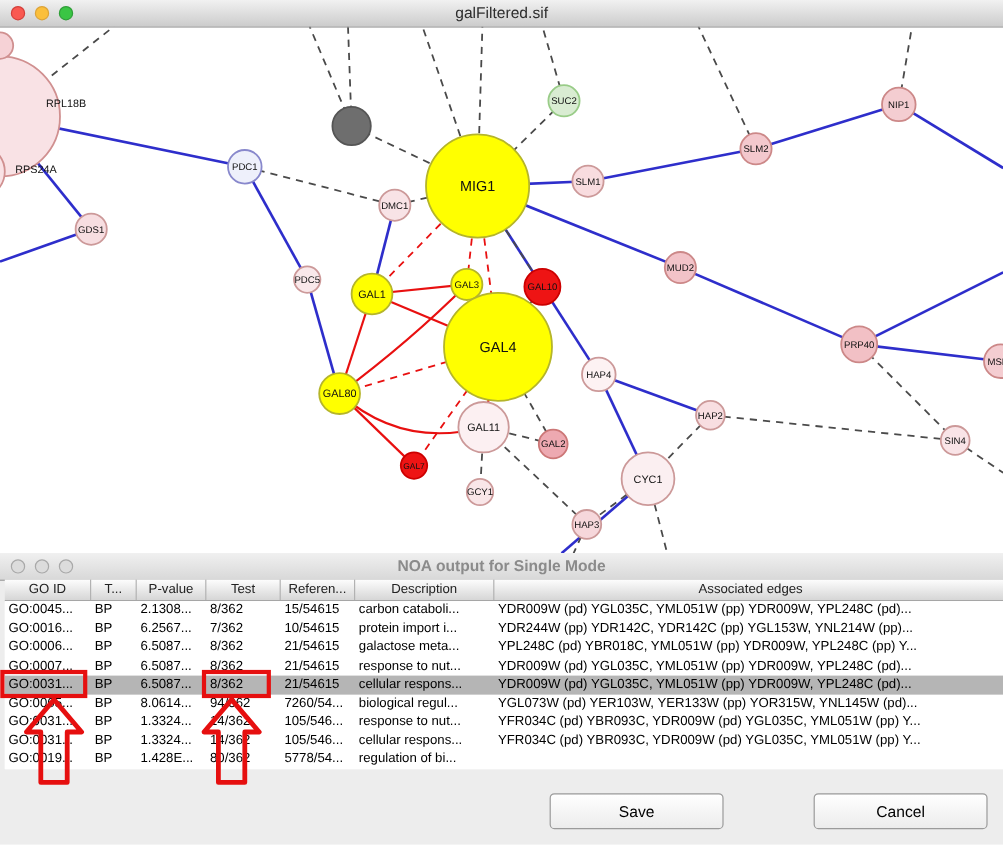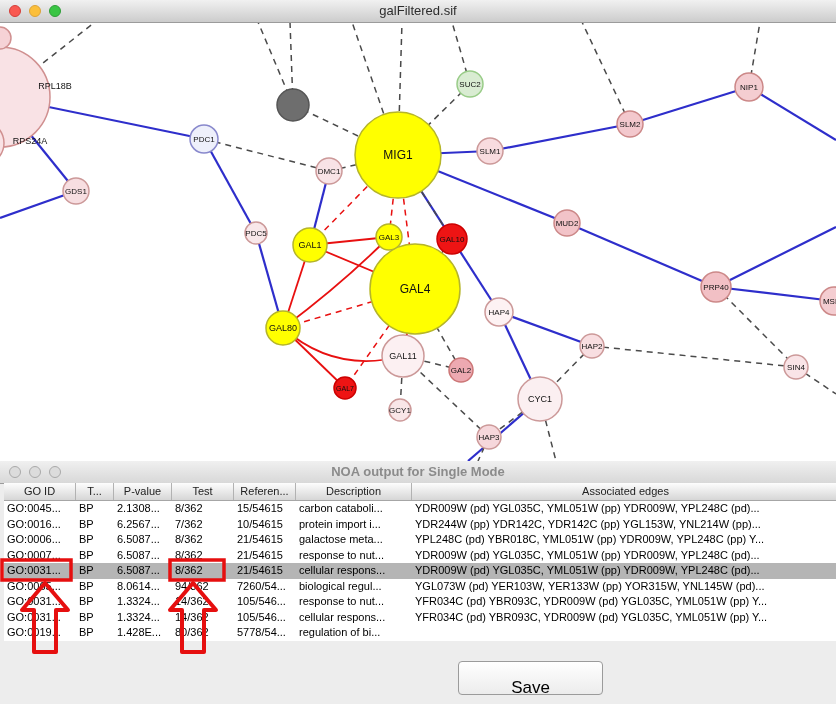--- a/index.html
+++ b/index.html
@@ -38,23 +38,23 @@
          border-bottom:1px solid #a6a6a6;}
   .th{box-sizing:border-box;border-right:1px solid #b2b2b2;font-size:11px;color:#222;
       text-align:center;line-height:16px;white-space:nowrap;overflow:hidden;}
   .tbody{background:#fff;}
   .tr{display:flex;height:15.5px;background:#fff;}
   .tr.sel{background:#b5b5b5;}
   .td{box-sizing:border-box;padding-left:3px;font-size:11px;color:#000;
       line-height:15.5px;white-space:nowrap;overflow:hidden;}
 
   
-  .btn{position:absolute;top:200px;height:16px;border:1px solid #9b9b9b;border-radius:4px;
+  .btn{position:absolute;top:200px;height:30px;border:1px solid #9b9b9b;border-radius:4px;
        background:linear-gradient(#ffffff,#ececec);font-family:"Liberation Sans",sans-serif;
-       font-size:17px;color:#000;text-align:center;padding:16px;}
+       font-size:13px;color:#000;text-align:center;padding:0;}
   .btn.save{left:458px;width:145px;}
   .btn.cancel{left:678px;width:145px;}
 
   
   svg.annotations{position:absolute;top:0;left:0;pointer-events:none;z-index:50;}
   .ann{fill:none;stroke:#e60f0f;stroke-width:3.5;}
   .ann-arrow{fill:none;stroke:#e60f0f;stroke-width:4;stroke-linejoin:round;}
 </style>
 </head>
 <body>
@@ -284,20 +284,21 @@
           <div class="td" style="width: 38px;">BP</div>
           <div class="td" style="width: 58px;">1.428E...</div>
           <div class="td" style="width: 62px;">80/362</div>
           <div class="td" style="width: 62px;">5778/54...</div>
           <div class="td" style="width: 116px;">regulation of bi...</div>
         </div>
       </div>
   </div>
 
   <button class="btn save">Save</button>
+  <button class="btn cancel">Cancel</button>
 </div>
 
 <svg class="annotations" width="836" height="704">
   <rect class="ann" x="2" y="560" width="69" height="20"></rect>
   <rect class="ann" x="170" y="560" width="54" height="20"></rect>
   <polygon class="ann-arrow" points="45,583 68,610 56,610 56,652 34,652 34,610 22,610"></polygon>
   <polygon class="ann-arrow" points="193,583 216,610 204,610 204,652 182,652 182,610 170,610"></polygon>
 </svg>
 
 </body></html>

